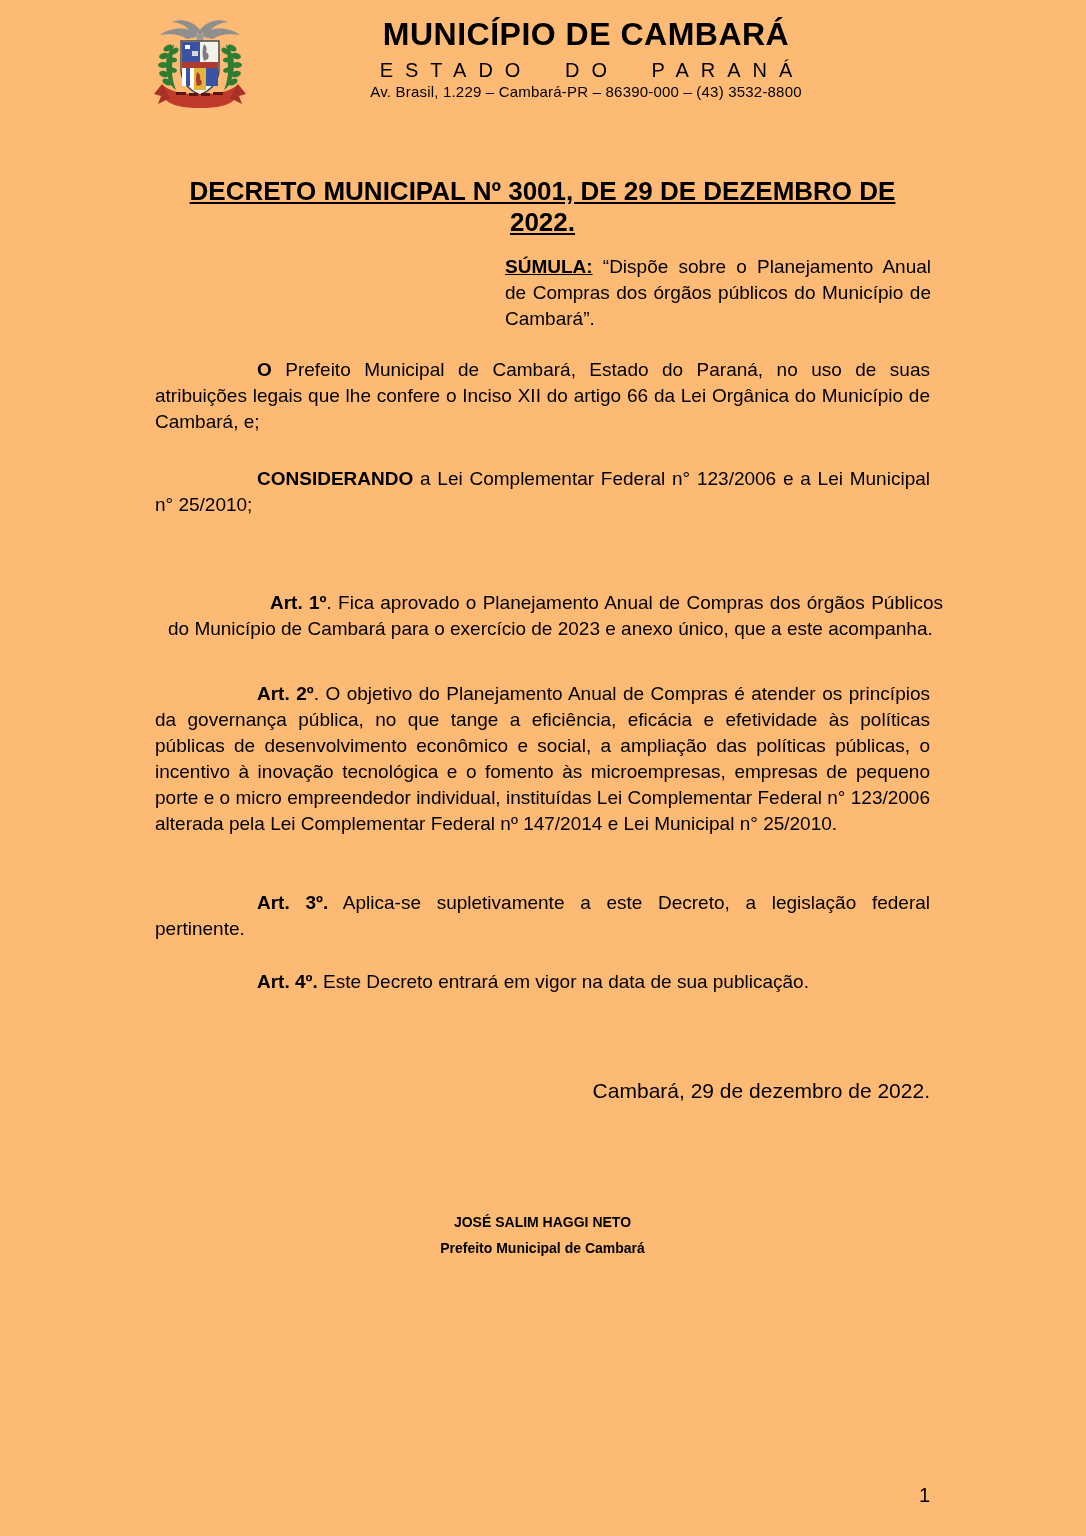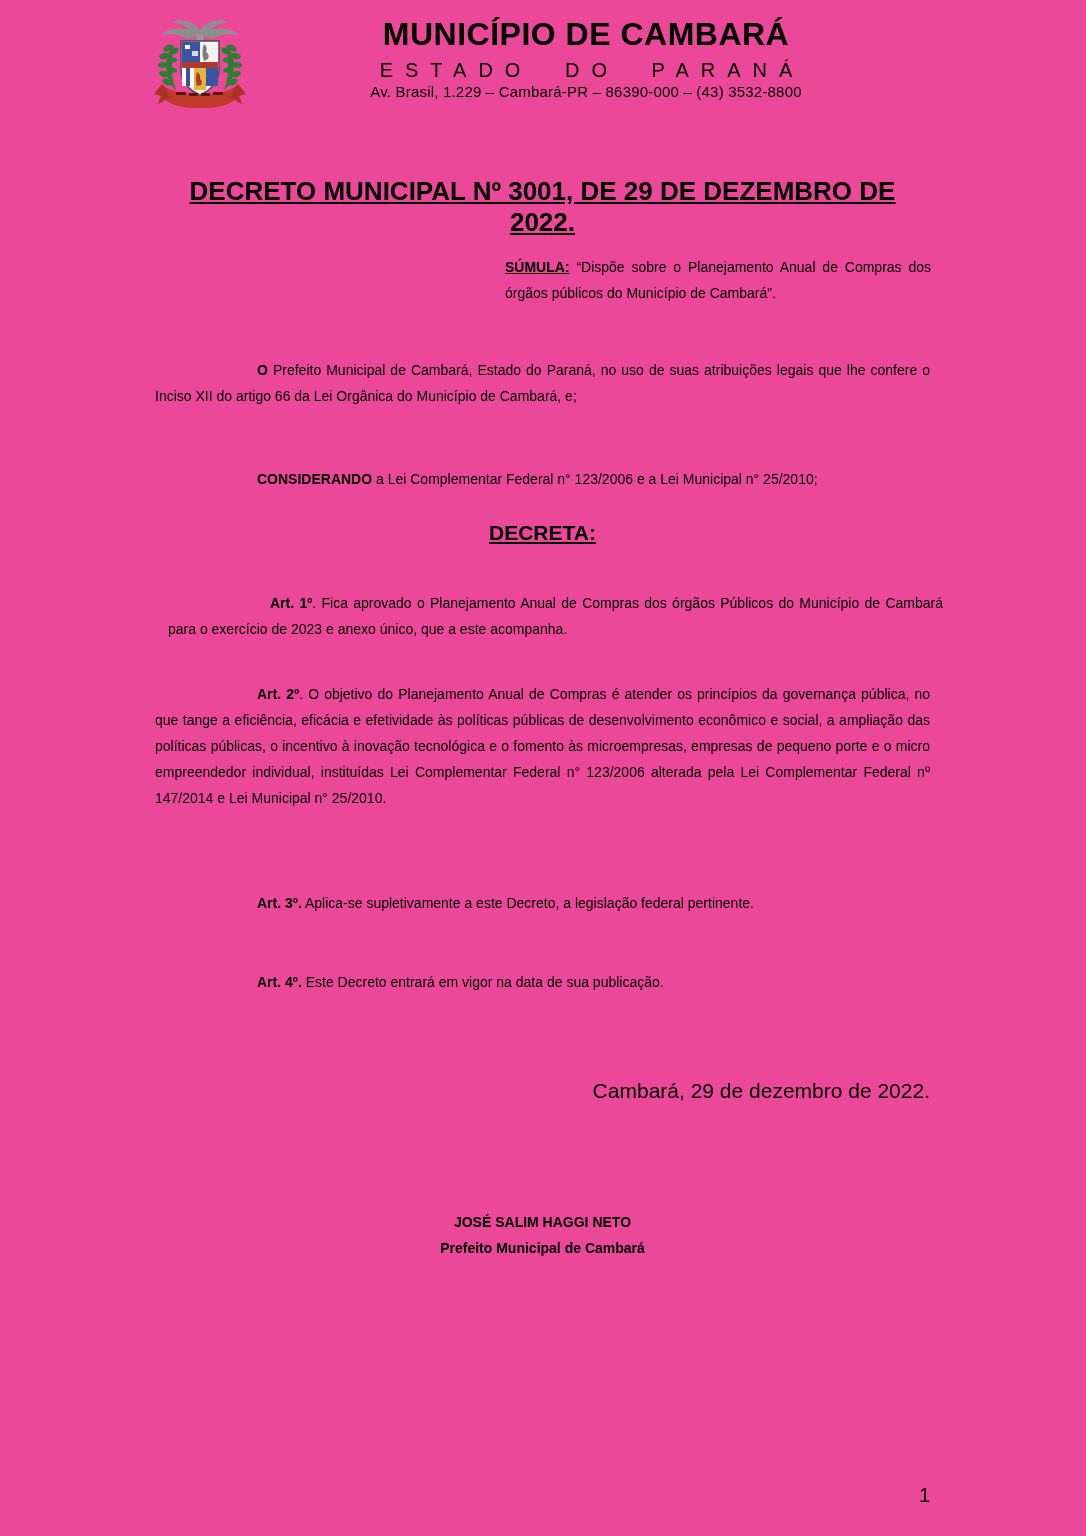--- a/index.html
+++ b/index.html
@@ -1,28 +1,28 @@
 <!DOCTYPE html>
 <html><head>
 <meta charset="utf-8">
 <style>
   * { margin: 0; padding: 0; box-sizing: border-box; }
   html, body { background: #ffffff; }
   .page {
     position: relative;
     width: 1086px;
     height: 1536px;
-    background: #ec4899;
+    background: #fdba74;
     font-family: "Liberation Sans", sans-serif;
     color: #000;
     overflow: hidden;
     margin: 0 auto;
   }
   .abs { position: absolute; }
-  .body-text { font-size: 14px; line-height: 26px; text-align: justify; }
+  .body-text { font-size: 19px; line-height: 26px; text-align: justify; }
   .indent { text-indent: 102px; }
   .bold { font-weight: bold; }
   .u { text-decoration: underline; }
   .center { text-align: center; }
   .right { text-align: right; }
 
   .muni-title { font-size: 32px; font-weight: bold; letter-spacing: 0.5px; white-space: nowrap; }
   .state-line { font-size: 20px; letter-spacing: 12px; word-spacing: 15px; text-indent: 12px; white-space: nowrap; }
   .addr-line  { font-size: 15px; letter-spacing: 0.2px; white-space: nowrap; }
 
@@ -107,23 +107,20 @@
   </div>
 
   <div class="abs body-text indent" style="left:155px; top:357px; width:775px;">
     <span class="bold">O</span><span> Prefeito Municipal de Cambará, Estado do Paraná, no uso de suas atribuições legais que lhe confere o Inciso XII do artigo 66 da Lei Orgânica do Município de Cambará, e;</span>
   </div>
 
   <div class="abs body-text indent" style="left:155px; top:466px; width:775px;">
     <span class="bold">CONSIDERANDO</span><span> a Lei Complementar Federal n° 123/2006 e a Lei Municipal n° 25/2010;</span>
   </div>
 
-  <div class="abs center decreta" style="left:155px; top:521px; width:775px;">
-    <span class="u">DECRETA:</span>
-  </div>
 
   <div class="abs body-text indent" style="left:168px; top:574px; width:775px;margin-top:16px;">
     <span class="bold">Art. 1º</span><span>. Fica aprovado o Planejamento Anual de Compras dos órgãos Públicos do Município de Cambará para o exercício de 2023 e anexo único, que a este acompanha.</span>
   </div>
 
   <div class="abs body-text indent" style="left:155px; top:681px; width:775px;">
     <span class="bold">Art. 2º</span><span>. O objetivo do Planejamento Anual de Compras é atender os princípios da governança pública, no que tange a eficiência, eficácia e efetividade às políticas públicas de desenvolvimento econômico e social, a ampliação das políticas públicas, o incentivo à inovação tecnológica e o fomento às microempresas, empresas de pequeno porte e o micro empreendedor individual, instituídas Lei Complementar Federal n° 123/2006 alterada pela Lei Complementar Federal nº 147/2014 e Lei Municipal n° 25/2010.</span>
   </div>
 
   <div class="abs body-text indent" style="left:155px; top:890px; width:775px;">

